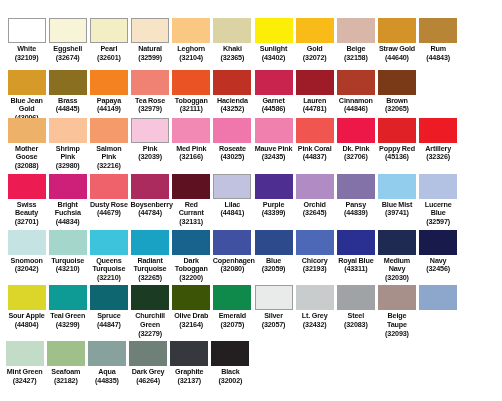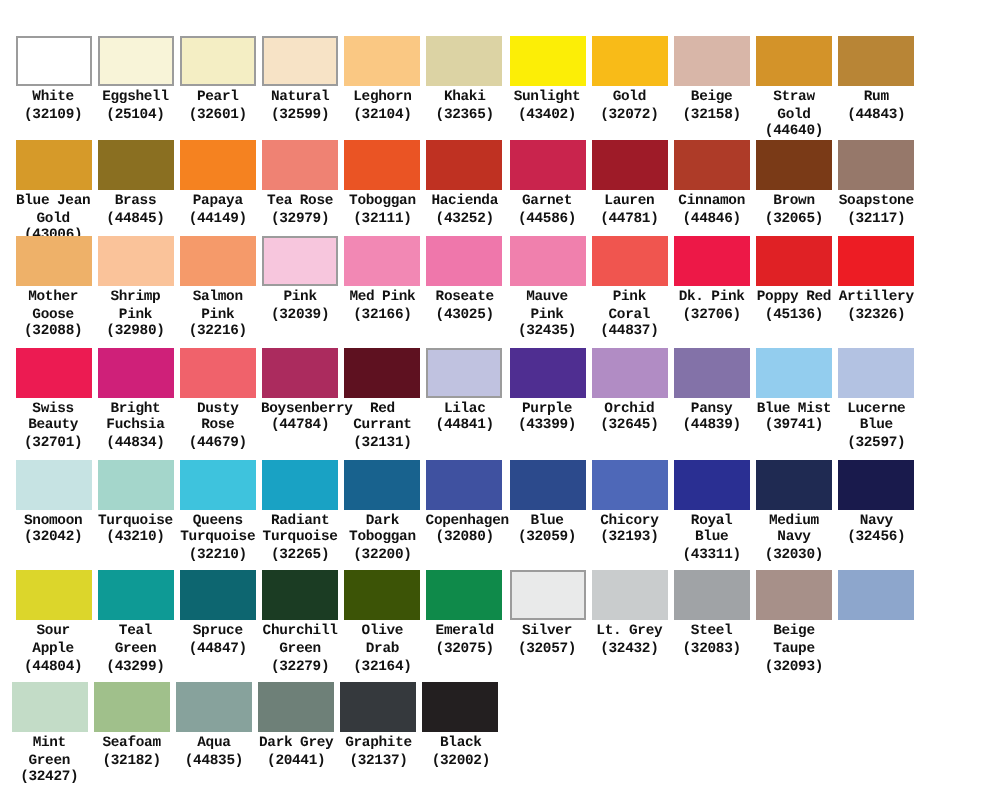--- a/index.html
+++ b/index.html
@@ -20,21 +20,20 @@
     box-sizing: border-box;
     padding: 18px 6px 4px 6px;
     display: flex;
     flex-direction: column;
   }
   .color-row {
     display: flex;
     flex-direction: row;
     align-items: flex-start;
     width: 100%;
-    font-family: Liberation Mono, monospace;
   }
   .r0 { height: 52px; }
   .r1 { height: 48px; }
   .r2 { height: 56px; }
   .r3 { height: 56px; }
   .r4 { height: 56px; }
   .r5 { height: 56px; }
   .r6 { height: 56px; justify-content: center; }
 
   .swatch-cell {
@@ -83,21 +82,21 @@
         <div class="chip bordered" style="background: rgb(255, 255, 255);"></div>
         <div class="caption">
           <span class="nm">White</span>
           <span class="cd">(32109)</span>
         </div>
       </div>
       <div class="swatch-cell">
         <div class="chip bordered" style="background: rgb(248, 244, 216);"></div>
         <div class="caption">
           <span class="nm">Eggshell</span>
-          <span class="cd">(25104)</span>
+          <span class="cd">(32674)</span>
         </div>
       </div>
       <div class="swatch-cell">
         <div class="chip bordered" style="background: rgb(244, 238, 196);"></div>
         <div class="caption">
           <span class="nm">Pearl</span>
           <span class="cd">(32601)</span>
         </div>
       </div>
       <div class="swatch-cell">
@@ -225,27 +224,20 @@
         </div>
       </div>
       <div class="swatch-cell">
         <div class="chip" style="background: rgb(122, 58, 23);"></div>
         <div class="caption">
           <span class="nm">Brown</span>
           <span class="cd">(32065)</span>
         </div>
       </div>
       <div class="swatch-cell">
-        <div class="chip" style="background: rgb(150, 120, 106);"></div>
-        <div class="caption">
-          <span class="nm">Soapstone</span>
-          <span class="cd">(32117)</span>
-        </div>
-      </div>
-      <div class="swatch-cell">
         <div class="chip" style="background: transparent; border: 1px solid transparent;"></div>
       </div>
     </div>
     <div class="color-row r2">
       <div class="swatch-cell">
         <div class="chip" style="background: rgb(238, 177, 105);"></div>
         <div class="caption">
           <span class="nm">Mother Goose</span>
           <span class="cd">(32088)</span>
         </div>
@@ -585,21 +577,21 @@
         <div class="chip" style="background: rgb(135, 162, 156);"></div>
         <div class="caption">
           <span class="nm">Aqua</span>
           <span class="cd">(44835)</span>
         </div>
       </div>
       <div class="swatch-cell">
         <div class="chip" style="background: rgb(110, 128, 120);"></div>
         <div class="caption">
           <span class="nm">Dark Grey</span>
-          <span class="cd">(20441)</span>
+          <span class="cd">(46264)</span>
         </div>
       </div>
       <div class="swatch-cell">
         <div class="chip" style="background: rgb(53, 57, 61);"></div>
         <div class="caption">
           <span class="nm">Graphite</span>
           <span class="cd">(32137)</span>
         </div>
       </div>
       <div class="swatch-cell">

